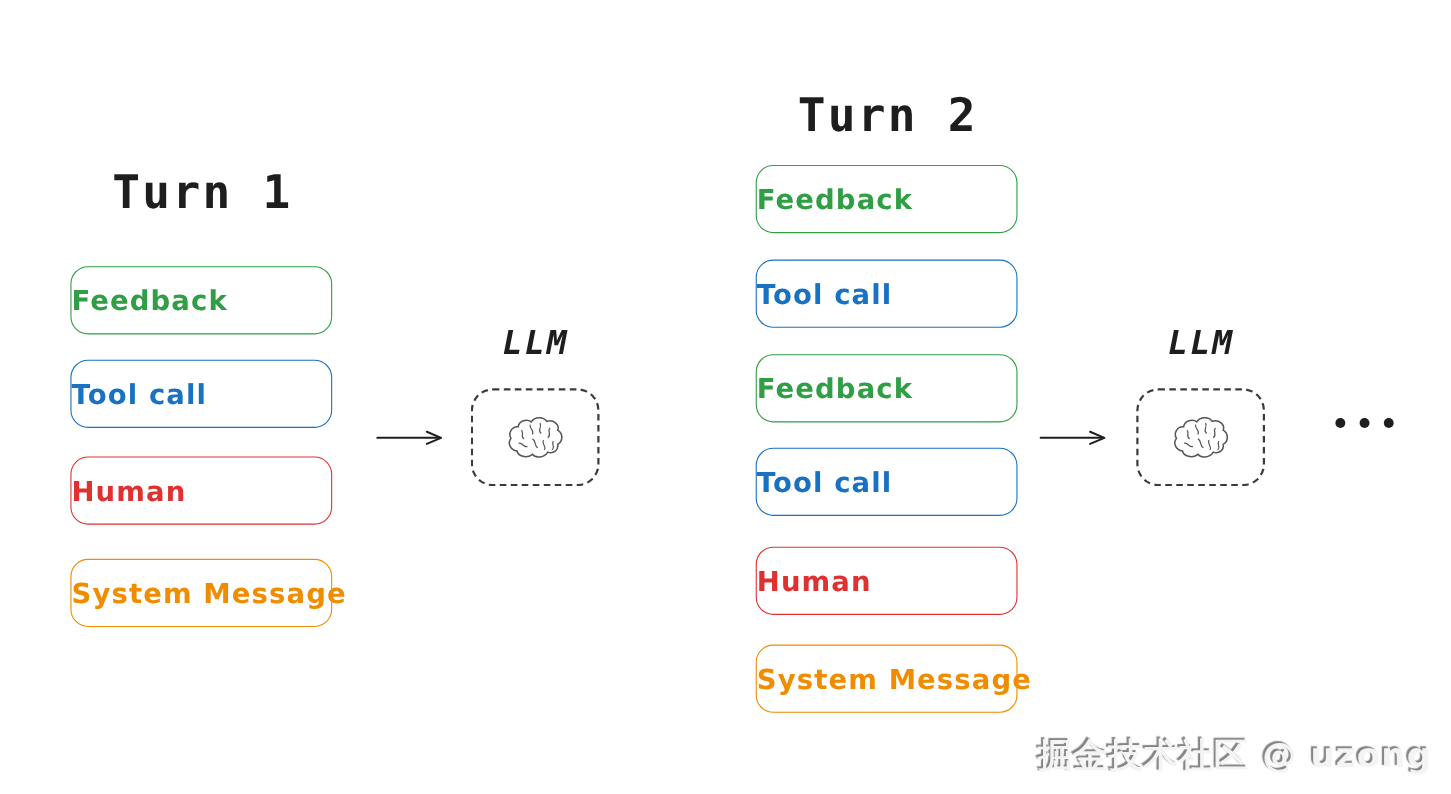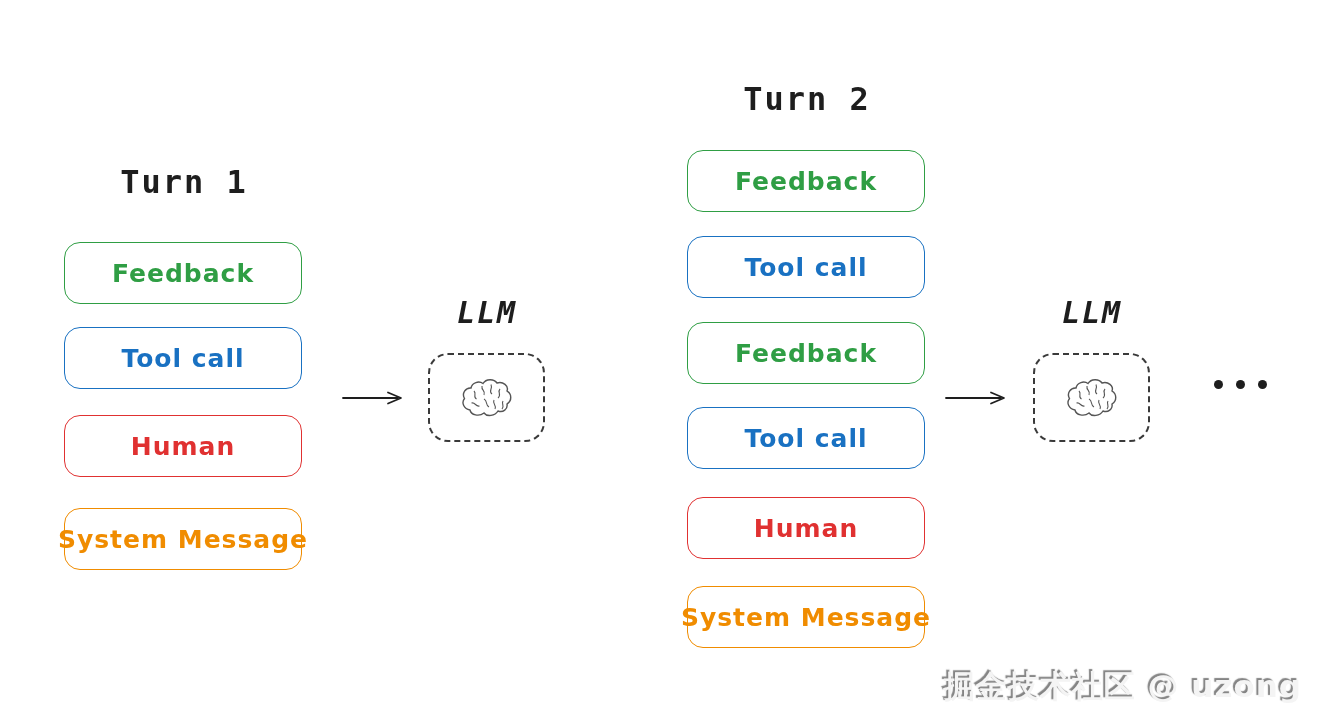--- a/index.html
+++ b/index.html
@@ -3,27 +3,27 @@
 <meta charset="utf-8">
 <style>
   html,body{margin:0;padding:0;background:#fff;}
   .canvas{
     position:relative;width:1319px;height:722px;background:#ffffff;
     overflow:hidden;font-family:"DejaVu Sans",sans-serif;
   }
   .turn-title{
     position:absolute;margin:0;color:#1e1e1e;
     font-family:"DejaVu Sans Mono","Liberation Mono",monospace;
-    font-weight:700;font-size:32px;letter-spacing:2px;white-space:nowrap;
+    font-weight:700;font-size:42px;letter-spacing:2px;white-space:nowrap;
     transform:translateX(-50%);
   }
   .msg-box{
     position:absolute;width:238px;height:62px;border:1.7px solid #888;
     border-radius:16px;background:#ffffff;display:flex;align-items:center;
-    justify-content:center;box-sizing:border-box;
+    box-sizing:border-box;
   }
   .msg-label{
     font-size:25px;font-weight:600;letter-spacing:1px;white-space:nowrap;
     font-family:"DejaVu Sans",sans-serif;
   }
   .llm-label{
     position:absolute;margin:0;color:#1e1e1e;transform:translateX(-50%);
     font-family:"DejaVu Sans Mono","Liberation Mono",monospace;
     font-style:italic;font-weight:700;font-size:30px;letter-spacing:2px;
   }
@@ -45,21 +45,21 @@
     color:#f4f4f4;
     text-shadow:-2px -2px 1px rgba(110,110,110,0.85),1px 1px 0 #ffffff;
     font-family:"DejaVu Sans",sans-serif;white-space:nowrap;text-align:right;
   }
 </style>
 </head>
 <body>
 
 <div class="canvas">
 
-  <h2 class="turn-title" style="left:184px;top:163px;">Turn 1</h2>
+  <h2 class="turn-title" style="left:184px;top:150px;">Turn 1</h2>
 
   <div class="msg-box" style="left: 64px; top: 242px; border-color: rgb(47, 158, 68); color: rgb(47, 158, 68);">
     <span class="msg-label">Feedback</span>
   </div>
   <div class="msg-box" style="left: 64px; top: 327px; border-color: rgb(25, 113, 194); color: rgb(25, 113, 194);">
     <span class="msg-label">Tool call</span>
   </div>
   <div class="msg-box" style="left: 64px; top: 415px; border-color: rgb(224, 49, 49); color: rgb(224, 49, 49);">
     <span class="msg-label">Human</span>
   </div>

